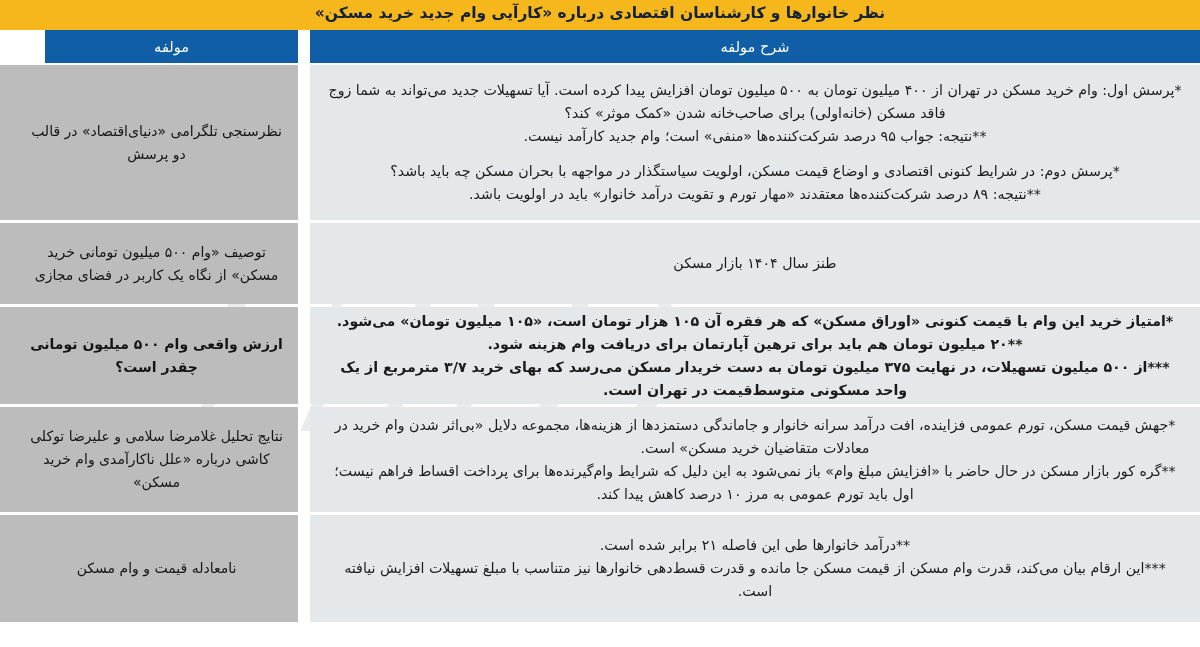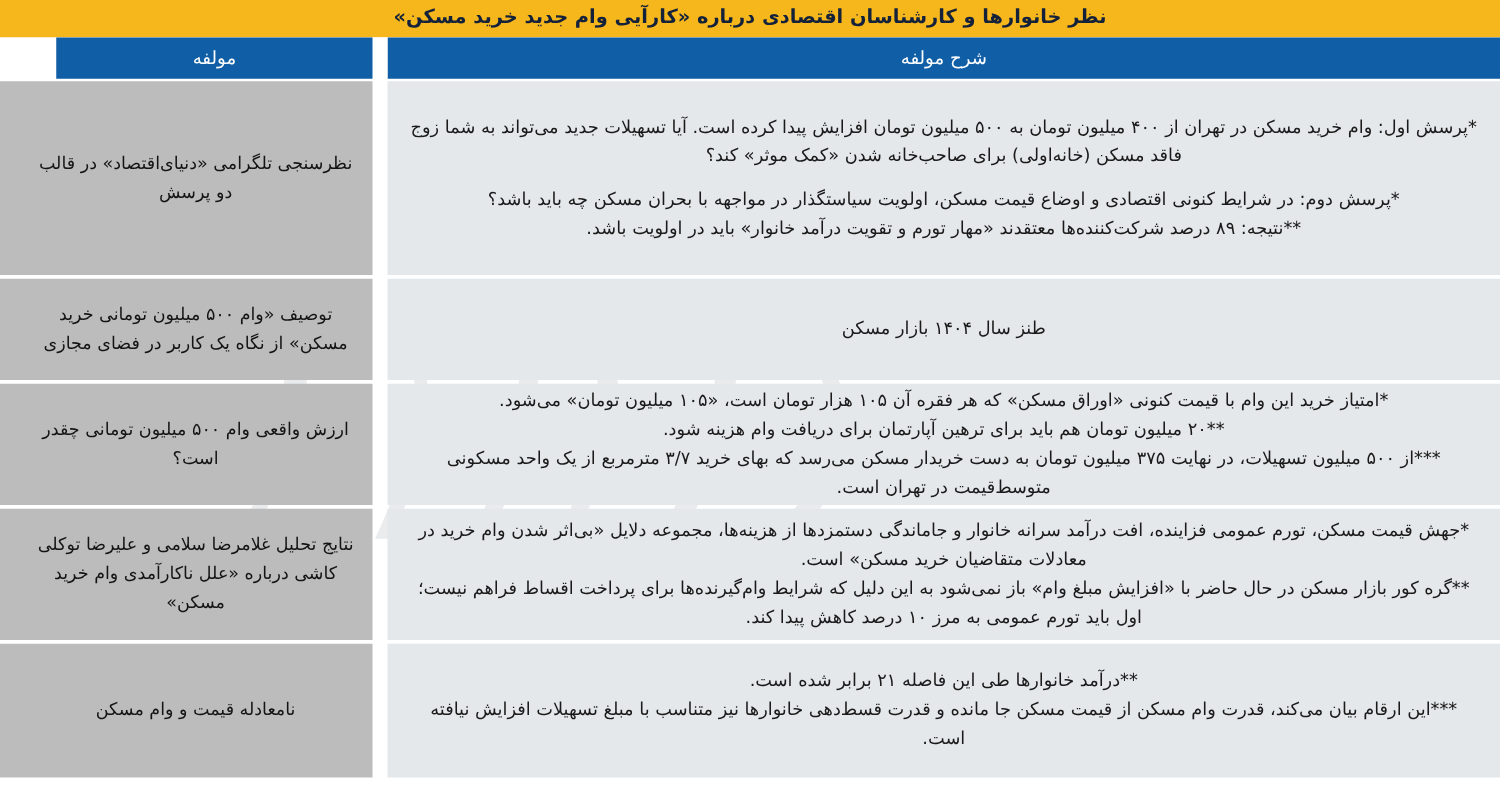--- a/index.html
+++ b/index.html
@@ -146,21 +146,21 @@
     text-align: center;
     color: #141414;
     font-size: 14px;
     line-height: 1.62;
     margin-left: 15px;
   }
 
   
   .r0 { height: 155px; }
   .r1 { height: 81px; }
-  .r2 { height: 97px; }
+  .r2 { height: 97px; font-weight: bold; }
   .r3 { height: 105px; }
   .r4 { height: 107px; }
 
   
   .watermark {
     position: absolute;
     top: 225px;
     left: 180px;
     width: 560px;
     height: 260px;
@@ -198,20 +198,21 @@
       <div class="head-gap"></div>
       <div class="head-cell comp">
         <span>مولفه</span>
       </div>
     </div>
 
     <div class="row data-row r0">
       <div class="cell-desc">
         <div class="desc-inner">
           <p>*پرسش اول: وام خرید مسکن در تهران از ۴۰۰ میلیون تومان به ۵۰۰ میلیون تومان افزایش پیدا کرده است. آیا تسهیلات جدید می‌تواند به شما زوج فاقد مسکن (خانه‌اولی) برای صاحب‌خانه شدن «کمک موثر» کند؟</p>
+          <p>**نتیجه: جواب ۹۵ درصد شرکت‌کننده‌ها «منفی» است؛ وام جدید کارآمد نیست.</p>
           <p style="height:12px"></p>
           <p>*پرسش دوم: در شرایط کنونی اقتصادی و اوضاع قیمت مسکن، اولویت سیاستگذار در مواجهه با بحران مسکن چه باید باشد؟</p>
           <p>**نتیجه: ۸۹ درصد شرکت‌کننده‌ها معتقدند «مهار تورم و تقویت درآمد خانوار» باید در اولویت باشد.</p>
         </div>
       </div>
       <div class="cell-gap"></div>
       <div class="cell-comp">
         <div class="comp-inner">نظرسنجی تلگرامی «دنیای‌اقتصاد» در قالب دو پرسش</div>
       </div>
     </div>

